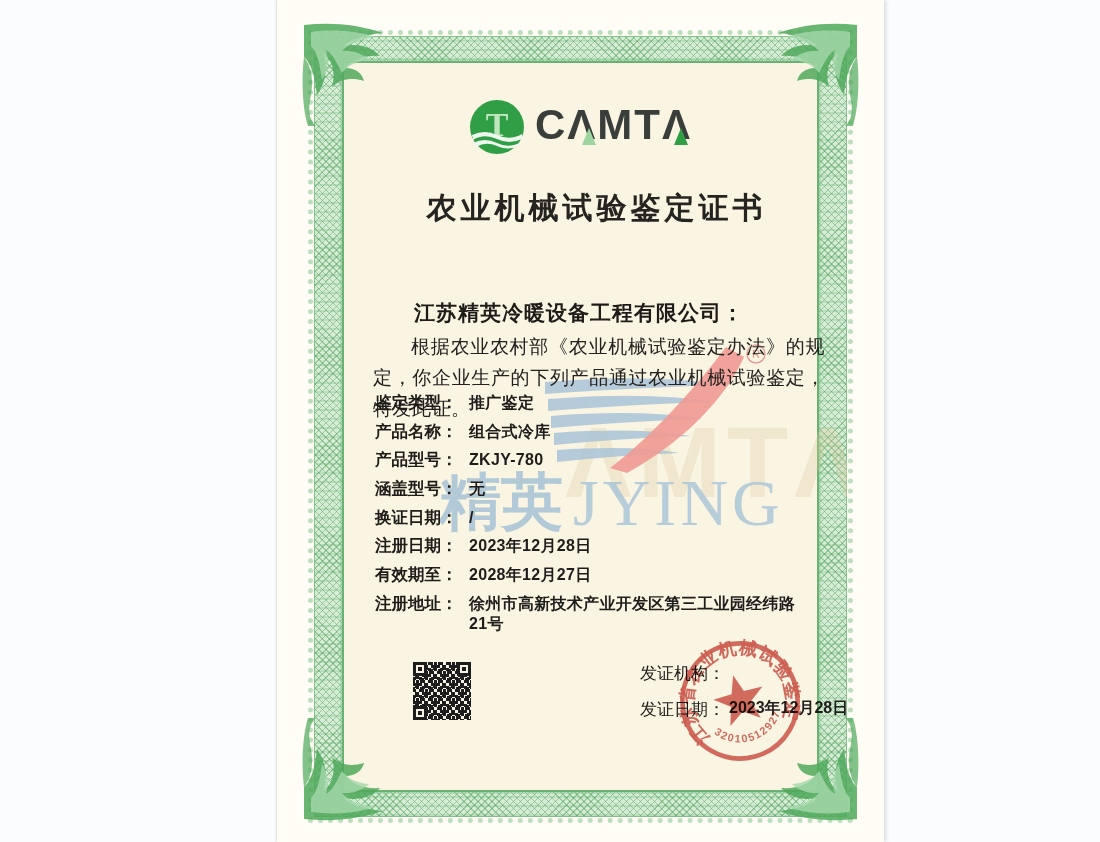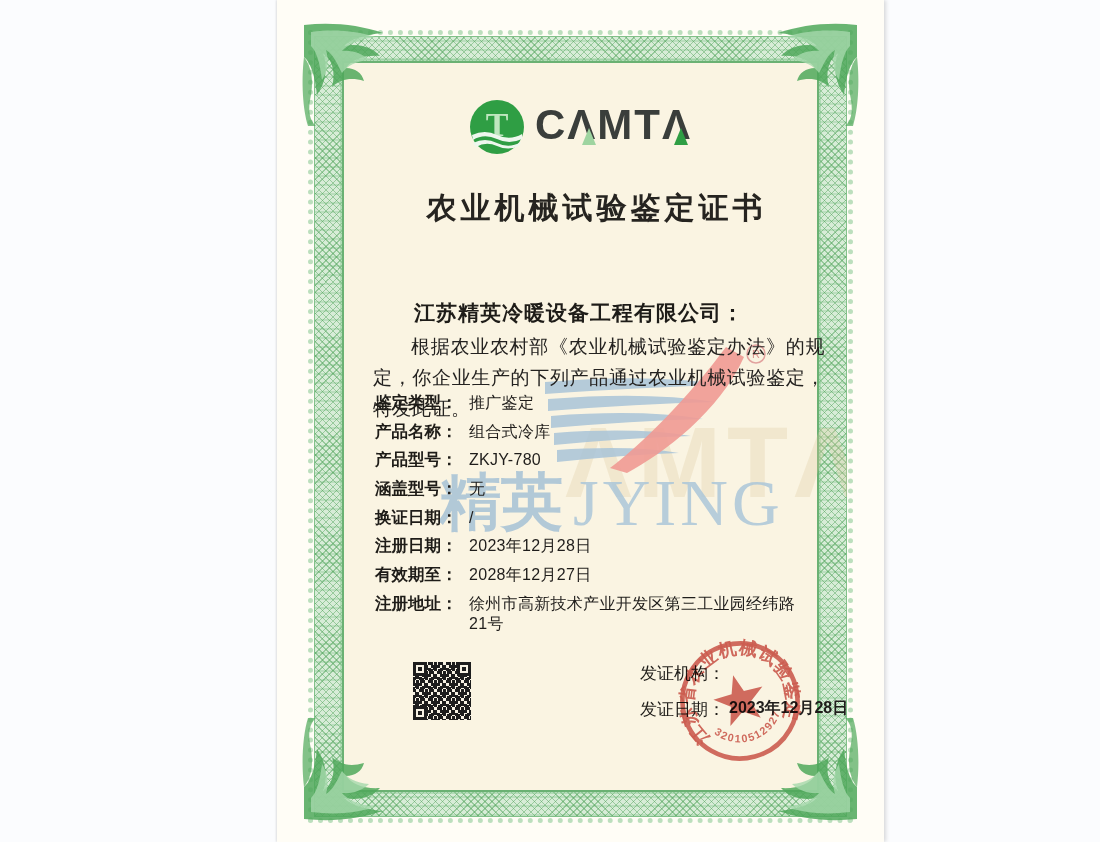--- a/index.html
+++ b/index.html
@@ -64,21 +64,21 @@
     font-size:19px;line-height:31px;color:#242220;
     text-align:justify;text-indent:2em;letter-spacing:.5px;
   }
   .fields{position:absolute;left:98px;top:393px;width:470px;}
   .frow{display:flex;min-height:28.7px;align-items:flex-start;}
   .flabel{
     width:94px;flex:0 0 94px;font-size:16.5px;font-weight:700;color:#1e1c18;line-height:20px;
   }
   .fvalue{
     max-width:340px;font-family:"Liberation Sans", sans-serif;
-    font-size:16px;font-weight:400;color:#1f1d1b;line-height:20px;letter-spacing:.3px;
+    font-size:16px;font-weight:700;color:#1f1d1b;line-height:20px;letter-spacing:.3px;
   }
   .issue{position:absolute;left:363px;top:662px;}
   .issue .iline{display:flex;margin-bottom:13px;}
   .issue .ilabel{font-size:17px;font-weight:400;color:#1e1c18;}
   .issue .ivalue{font-family:"Liberation Sans", sans-serif;font-size:16px;font-weight:600;color:#1f1d1b;margin-left:4px;}
   
   .qr{
     position:absolute;left:136px;top:662px;width:58px;height:58px;
     background:
       conic-gradient(#1d1d1d 90deg, transparent 0 180deg, #1d1d1d 0 270deg, transparent 0) 0 0/6px 6px,

